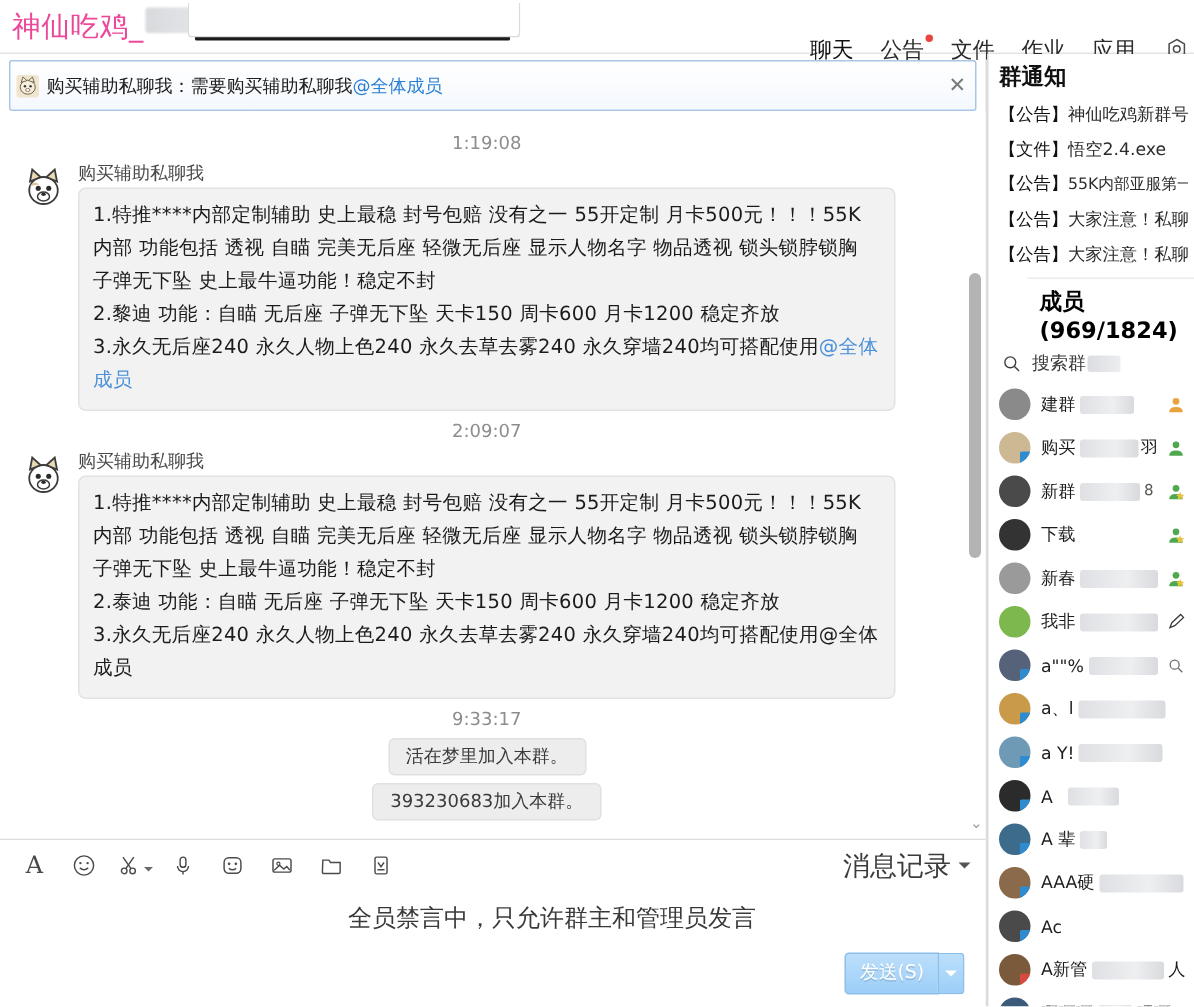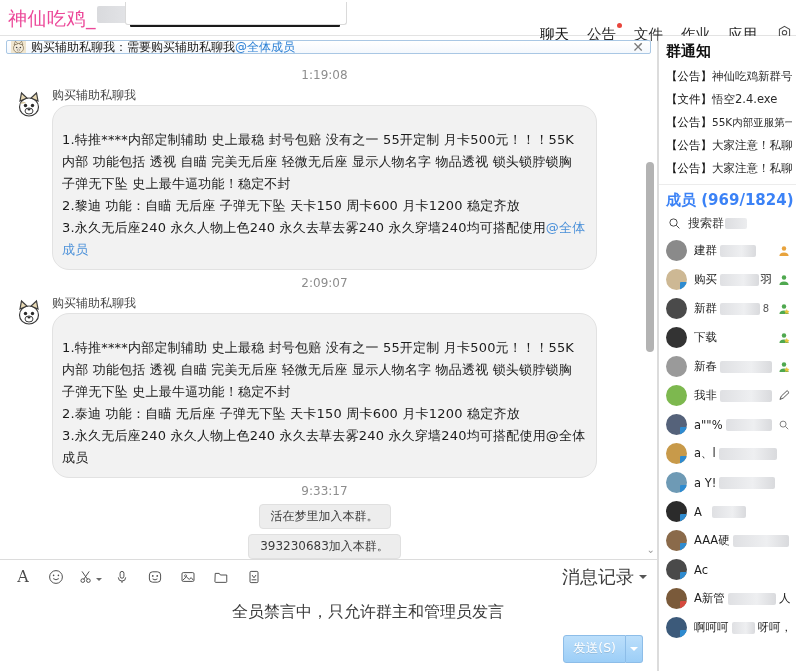--- a/index.html
+++ b/index.html
@@ -108,21 +108,21 @@
     flex: 1 1 auto;
     background: #fff;
     position: relative;
     overflow: hidden;
   }
 
   
   .notice-bar {
     position: relative;
     margin: 4px 6px 0 6px;
-    height: 14px;
+    height: 34px;
     background: linear-gradient(#ffffff,#f4f8fd);
     border: 1px solid #a9c7e4;
     border-radius: 2px;
     display: flex;
     align-items: center;
     padding: 0 4px;
     font-size: 12px;
     color: #202020;
     overflow: hidden;
   }
@@ -201,22 +201,22 @@
     font-size: 12px;
     color: #4a4a4a;
     margin-bottom: 3px;
     line-height: 14px;
   }
   .bubble {
     display: inline-block;
     max-width: 545px;
     background: #f2f2f2;
     border: 1px solid #e2e2e2;
-    border-radius: 17px;
-    padding: 23px 9px 8px;
+    border-radius: 5px;
+    padding: 7px 9px 8px;
     font-size: 13px;
     line-height: 22px;
     color: #1b1b1b;
     letter-spacing: .2px;
     white-space: normal;
     word-break: break-all;
   }
   .bubble .at { color: #4a90d9; }
   .sys {
     text-align: center;
@@ -349,24 +349,25 @@
     white-space: nowrap;
     overflow: hidden;
     cursor: pointer;
   }
   .notice-item .tag { color: #111; }
   .notice-item .body-txt { color: #2b2b2b; }
 
   .members-head {
     font-size: 15px;
     font-weight: bold;
-    color: #3b82f6;
+    color: #000000;
     padding: 6px 0 2px 8px;
     border-top: 1px solid #ececec;
     margin-top: 2px;
+    margin-left: 27px;
   }
   .search-row {
     display: flex;
     align-items: center;
     padding: 3px 6px 4px 10px;
     cursor: text;
   }
   .search-row .s-icon { margin-right: 7px; display:flex; }
   .search-row .s-text { font-size: 12px; color: #3a3a3a; }
   .search-redact { width: 22px; height: 11px; margin-left: 1px; display:inline-block;
@@ -803,20 +804,29 @@
         <div class="member">
           <div class="m-avatar" style="background:#2b2b2b">
             <span class="qflag"></span>
           </div>
           <div class="m-name">
             <span>A</span>
             <span class="nm-redact" style="width:34px;margin-left:10px"></span>
           </div>
         </div>
 
+        <div class="member">
+          <div class="m-avatar" style="background:#3d6b8c">
+            <span class="qflag"></span>
+          </div>
+          <div class="m-name">
+            <span>A 辈</span>
+            <span class="nm-redact" style="width:18px"></span>
+          </div>
+        </div>
 
         <div class="member">
           <div class="m-avatar" style="background:#8a6a4a">
             <span class="qflag"></span>
           </div>
           <div class="m-name">
             <span>AAA硬</span>
             <span class="nm-redact" style="width:56px"></span>
           </div>
         </div>

